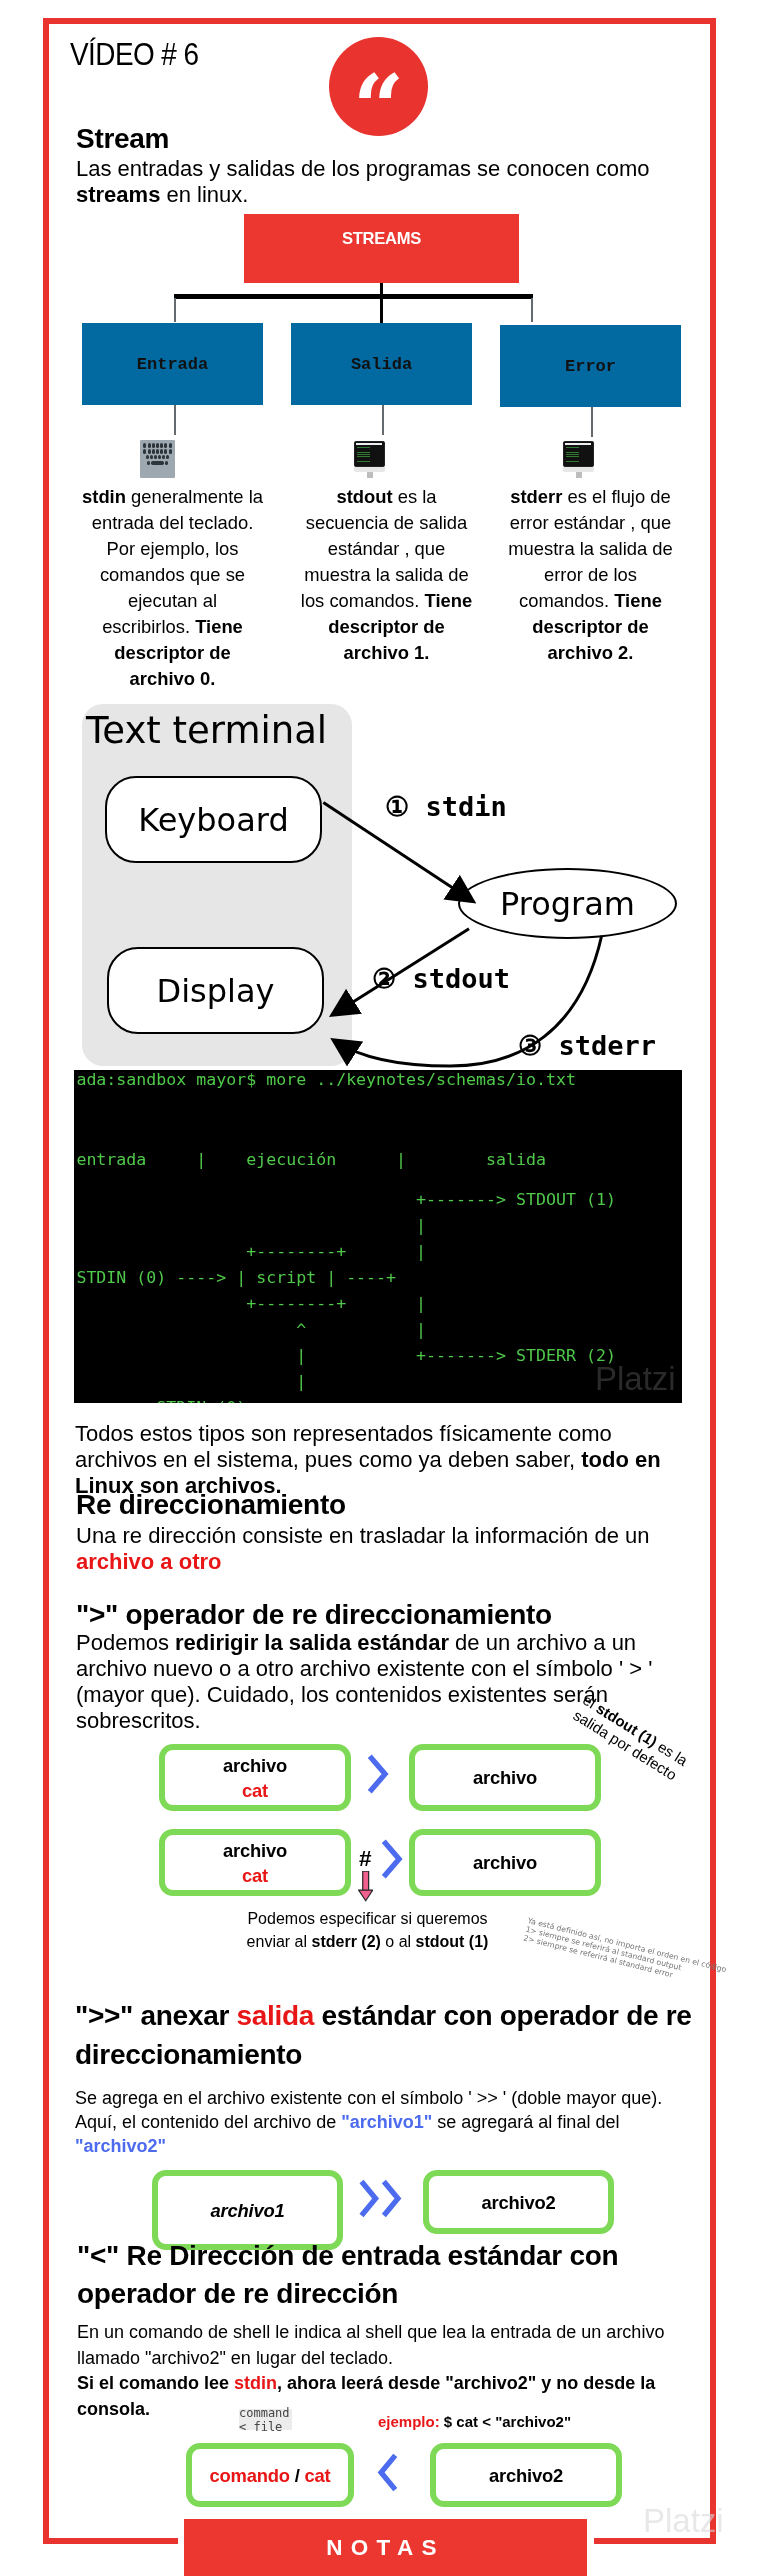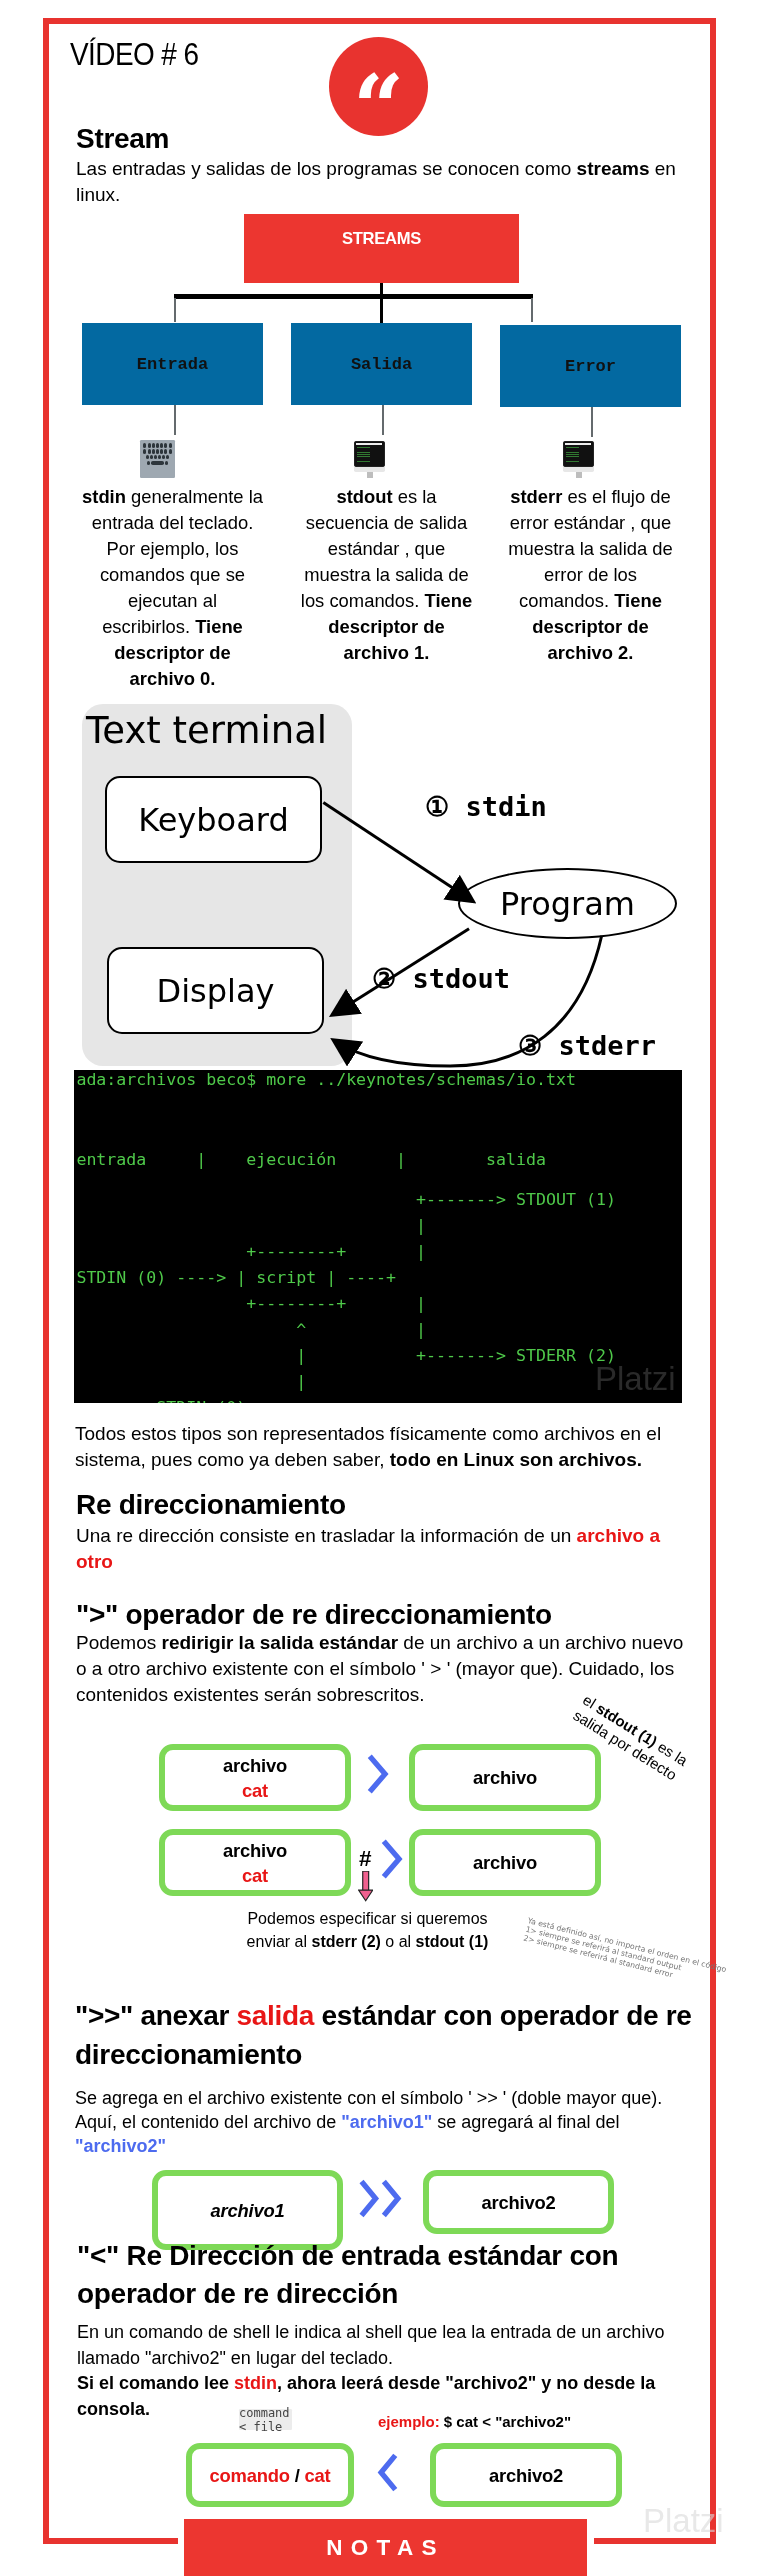--- a/index.html
+++ b/index.html
@@ -6,21 +6,21 @@
   body { width:758px; height:2576px; position:relative; overflow:hidden;
          font-family:"Liberation Sans", sans-serif; color:#000; }
   .abs { position:absolute; }
   .frame { position:absolute; left:43px; top:18.4px; width:661px; height:2514px;
            border:6.5px solid #e8332f; }
   .video-title { left:70px; top:37px; font-size:31px; font-weight:400; letter-spacing:-0.6px; transform:scaleX(0.9); transform-origin:left; }
   .quote-circle { left:329px; top:37px; width:99px; height:99px; border-radius:50%; background:#e8332f;
                   display:flex; align-items:center; justify-content:center; }
   .quote-circle span { color:#fff; font-family:"DejaVu Serif", serif; font-weight:bold; font-size:89px; line-height:1; margin-top:41px; }
   h2.sec { position:absolute; margin:0; font-size:28px; font-weight:bold; letter-spacing:-0.3px; }
-  p.txt { position:absolute; margin:0; font-size:19px; line-height:26px; }
+  p.txt { position:absolute; margin:0; font-size:22px; line-height:26px; }
   .b { font-weight:bold; }
   .red { color:#e81616; }
   .blue { color:#4d6bef; }
   
   .streams-box { left:244px; top:214px; width:275px; height:69px; background:#ec3630;
                  color:#fff; font-weight:bold; font-size:16.6px; display:flex; justify-content:center; padding-top:15.4px; box-sizing:border-box; letter-spacing:-0.3px; }
   .node { background:#0369a1; height:82px; width:181px; display:flex; align-items:center; justify-content:center;
           font-weight:bold; font-size:17px; color:#111;font-family:Liberation Mono, monospace; }
   .line { background:#000; }
   .gline { background:#646a6d; }
@@ -33,21 +33,21 @@
   .monitor { width:31px; height:37px; }
   .monitor .scr { width:31px; height:26px; background:#111; border-radius:1.8px; border:1.2px solid #222; box-sizing:border-box; position:relative; }
   .monitor .scr::before { content:""; position:absolute; left:1.2px; top:1.2px; width:26px; height:1.8px; background:#eee; }
   .monitor .scr::after { content:""; position:absolute; left:1.8px; top:4.7px; width:13px; height:15.4px;
       background:repeating-linear-gradient(#3fa53f 0 0.6px, transparent 0.6px 1.8px); opacity:0.7; }
   .monitor .chin { width:31px; height:4.7px; background:#e7e7e7; border-radius:0 0 1.8px 1.8px; }
   .monitor .stand { width:6px; height:6px; background:#bdbdbd; margin:0 auto; }
   
   .tt-bg { left:82px; top:704px; width:270px; height:362px; background:#e6e6e6; border-radius:21px; }
   .tt-title { left:86px; top:709px; font-family:"DejaVu Sans", sans-serif; font-size:37px; }
-  .tt-box { border:2.4px solid #000; border-radius:15px; background:#fff; display:flex; align-items:center; justify-content:center;
+  .tt-box { border:2.4px solid #000; border-radius:31px; background:#fff; display:flex; align-items:center; justify-content:center;
             font-family:"DejaVu Sans", sans-serif; font-size:32px; box-sizing:border-box; }
   .tt-prog { left:458px; top:868px; width:219px; height:71px; border:2.4px solid #000; border-radius:50%; background:#fff;
              display:flex; align-items:center; justify-content:center; font-family:"DejaVu Sans", sans-serif; font-size:32px; box-sizing:border-box; }
   .tt-lbl { font-family:"DejaVu Sans Mono", monospace; font-weight:bold; font-size:27px; }
   
   .term { left:74px; top:1070px; width:608px; height:333px; background:#000; overflow:hidden; }
   .term pre { margin:0; position:absolute; font-family:"DejaVu Sans Mono", monospace; color:#4fc94a; font-size:16.6px; line-height:18px; white-space:pre; }
   .watermark { color:#2a2a2a; font-size:33px; font-family:"Liberation Sans", sans-serif; }
   
   .gbox { position:absolute; border:6.5px solid #7ed957; border-radius:14px; background:#fff; box-sizing:border-box;
@@ -143,26 +143,26 @@
 <svg class="abs" style="left:0;top:0;" width="758" height="1078" viewBox="0 0 1280 1820">
   <defs>
     <marker id="ah" markerWidth="10" markerHeight="10" refX="8" refY="5" orient="auto" markerUnits="strokeWidth">
       <path d="M0,0 L10,5 L0,10 z" fill="#000"></path>
     </marker>
   </defs>
   <line x1="546" y1="1355" x2="796" y2="1520" stroke="#000" stroke-width="5" marker-end="url(#ah)"></line>
   <line x1="792" y1="1568" x2="564" y2="1712" stroke="#000" stroke-width="5" marker-end="url(#ah)"></line>
   <path d="M1016,1580 C980,1740 880,1800 760,1800 C660,1800 600,1780 566,1758" fill="none" stroke="#000" stroke-width="5" marker-end="url(#ah)"></path>
 </svg>
-<div class="abs tt-lbl" style="left:385px;top:791px;margin-left:40px;"><span>①</span> <span>stdin</span></div>
+<div class="abs tt-lbl" style="left:385px;top:791px;"><span>①</span> <span>stdin</span></div>
 <div class="abs tt-lbl" style="left:372px;top:963px;"><span>②</span> <span>stdout</span></div>
 <div class="abs tt-lbl" style="left:518px;top:1030px;"><span>③</span> <span>stderr</span></div>
 
 <div class="abs term">
-  <pre style="left:2.4px;top:1.2px;">ada:archivos beco$ more ../keynotes/schemas/io.txt</pre>
+  <pre style="left:2.4px;top:1.2px;">ada:sandbox mayor$ more ../keynotes/schemas/io.txt</pre>
   <pre style="left:2.4px;top:81px;">entrada     |    ejecución      |        salida</pre>
   <pre style="left:2.4px;top:117px;line-height:26px;"><span>                                  +-------&gt; STDOUT (1)</span>
 <span>                                  |</span>
 <span>                 +--------+       |</span>
 <span>STDIN (0) ----&gt; | script | ----+</span>
 <span>                 +--------+       |</span>
 <span>                      ^           |</span>
 <span>                      |           +-------&gt; STDERR (2)</span>
 <span>                      |</span>
 <span>        STDIN (0)---+</span></pre>

